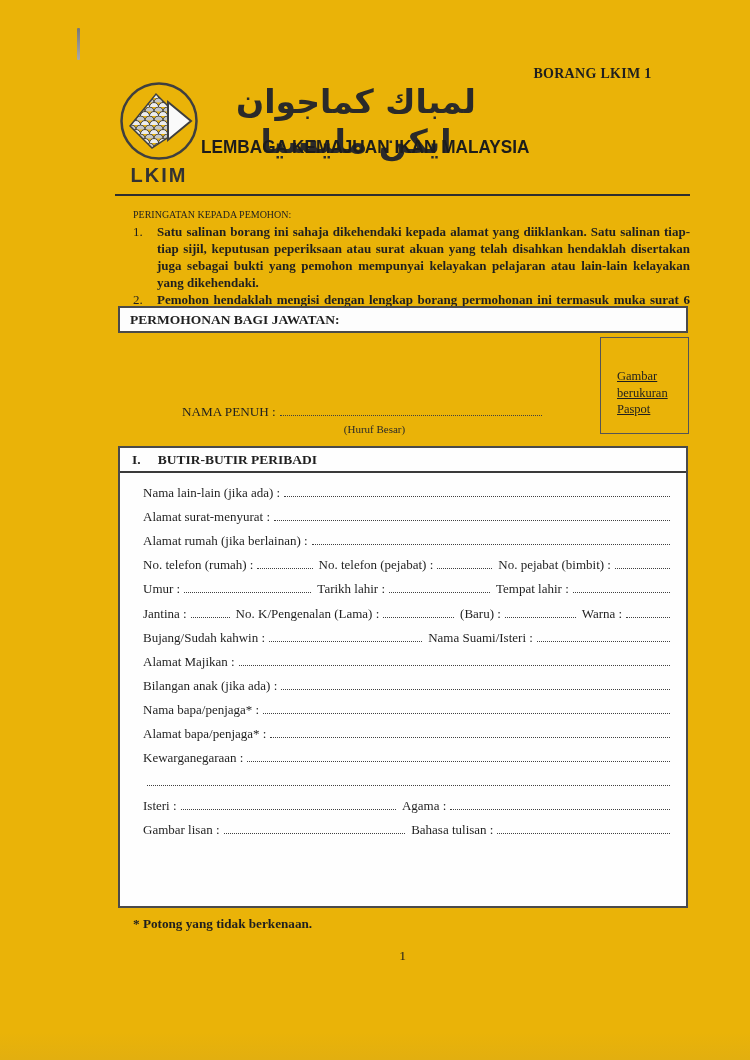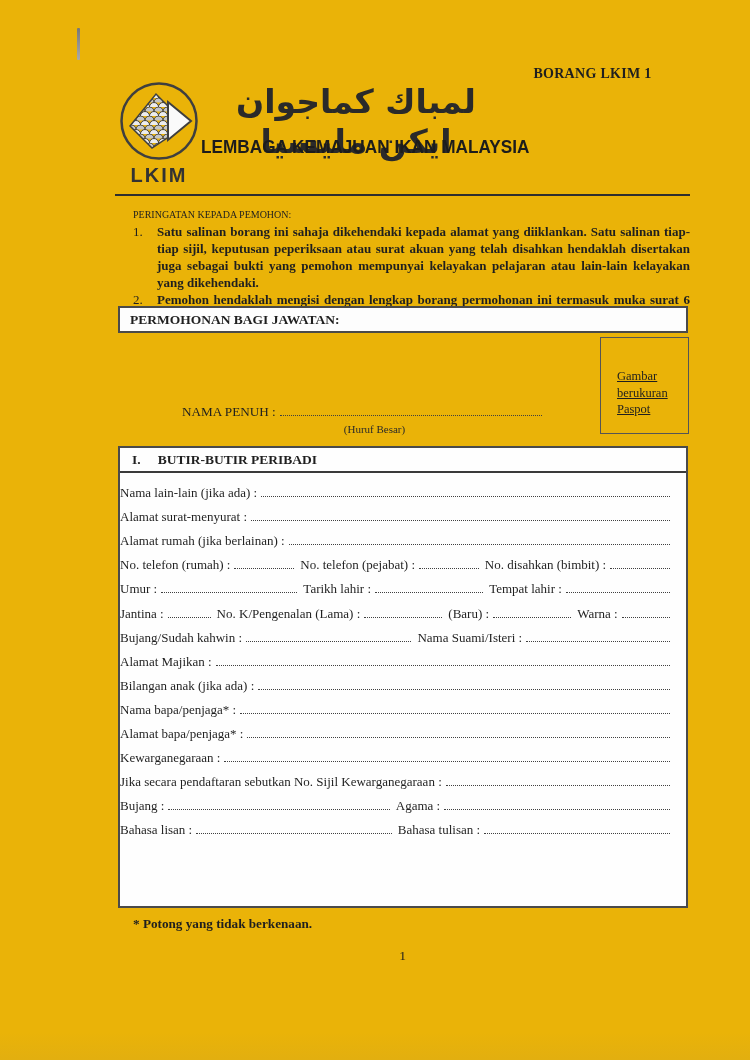--- a/index.html
+++ b/index.html
@@ -37,21 +37,21 @@
   .photo-box{position:absolute;left:600px;top:337px;width:89px;height:97px;
     border:1.5px solid #555;box-sizing:border-box;font-size:12.5px;line-height:16.5px;
     padding:30px 6px 0 16px;text-decoration:underline;}
   .fullname-row{position:absolute;left:135px;top:404px;width:360px;display:flex;align-items:center;font-size:13.2px;margin-left:47px;}
   .fullname-note{position:absolute;left:242px;top:423px;width:265px;text-align:center;font-size:11px;color:#2a2a2a;}
   
   .section-box{position:absolute;left:118px;top:446px;width:570px;height:462px;
     border:2px solid #4a4a4a;box-sizing:border-box;background:#fefefe;}
   .section-head{height:23px;border-bottom:2px solid #3a3a3a;display:flex;align-items:center;
     gap:17px;padding-left:12px;font-weight:bold;font-size:13.5px;}
-  .rows{padding:3px 16px 0 0;font-family:Liberation Serif, serif;}
+  .rows{padding:3px 16px 0 23px;font-family:Liberation Serif, serif;}
   .frow{display:flex;align-items:flex-end;height:24.1px;font-size:13px;}
   .flabel{line-height:15px;white-space:nowrap;}
   .dots{border-bottom:1.7px dotted #404040;align-self:flex-end;
     margin:0 6px 3px 4px;height:1px;min-width:20px;}
   .dots:last-child{margin-right:0;}
   .fullname-row .dots{flex:1;}
   
   .footnote{position:absolute;left:133px;top:916px;font-weight:bold;font-size:13.2px;}
   .pagenum{position:absolute;left:115px;top:948px;width:575px;text-align:center;font-size:13.5px;}
   .bottom-smudge{position:absolute;left:0;bottom:0;width:100%;height:28px;
@@ -131,21 +131,21 @@
         </div>
         <div class="frow">
           <span class="flabel">Alamat rumah (jika berlainan) :</span>
           <span class="dots" style="flex-grow: 1;"></span>
         </div>
         <div class="frow">
           <span class="flabel">No. telefon (rumah) :</span>
           <span class="dots" style="flex-grow: 1;"></span>
           <span class="flabel">No. telefon (pejabat) :</span>
           <span class="dots" style="flex-grow: 1;"></span>
-          <span class="flabel">No. disahkan (bimbit) :</span>
+          <span class="flabel">No. pejabat (bimbit) :</span>
           <span class="dots" style="flex-grow: 1;"></span>
         </div>
         <div class="frow">
           <span class="flabel">Umur :</span>
           <span class="dots" style="flex-grow: 1.7;"></span>
           <span class="flabel">Tarikh lahir :</span>
           <span class="dots" style="flex-grow: 1.35;"></span>
           <span class="flabel">Tempat lahir :</span>
           <span class="dots" style="flex-grow: 1.3;"></span>
         </div>
@@ -179,31 +179,30 @@
         </div>
         <div class="frow">
           <span class="flabel">Alamat bapa/penjaga* :</span>
           <span class="dots" style="flex-grow: 1;"></span>
         </div>
         <div class="frow">
           <span class="flabel">Kewarganegaraan :</span>
           <span class="dots" style="flex-grow: 1;"></span>
         </div>
         <div class="frow">
-          <span class="flabel">Jika secara pendaftaran sebutkan No. Sijil Kewarganegaraan :</span>
-          <span class="dots" style="flex-grow: 1;"></span>
-        </div>
-        <div class="frow">
-          <span class="flabel">Bujang :</span>
+          <span class="dots" style="flex-grow: 1;"></span>
+        </div>
+        <div class="frow">
+          <span class="flabel">Isteri :</span>
           <span class="dots" style="flex-grow: 1;"></span>
           <span class="flabel">Agama :</span>
           <span class="dots" style="flex-grow: 1.02;"></span>
         </div>
         <div class="frow">
-          <span class="flabel">Bahasa lisan :</span>
+          <span class="flabel">Gambar lisan :</span>
           <span class="dots" style="flex-grow: 1;"></span>
           <span class="flabel">Bahasa tulisan :</span>
           <span class="dots" style="flex-grow: 0.95;"></span>
         </div>
       </div>
   </div>
 
   <div class="footnote">* Potong yang tidak berkenaan.</div>
   <div class="pagenum">1</div>
   <div class="bottom-smudge"></div>

